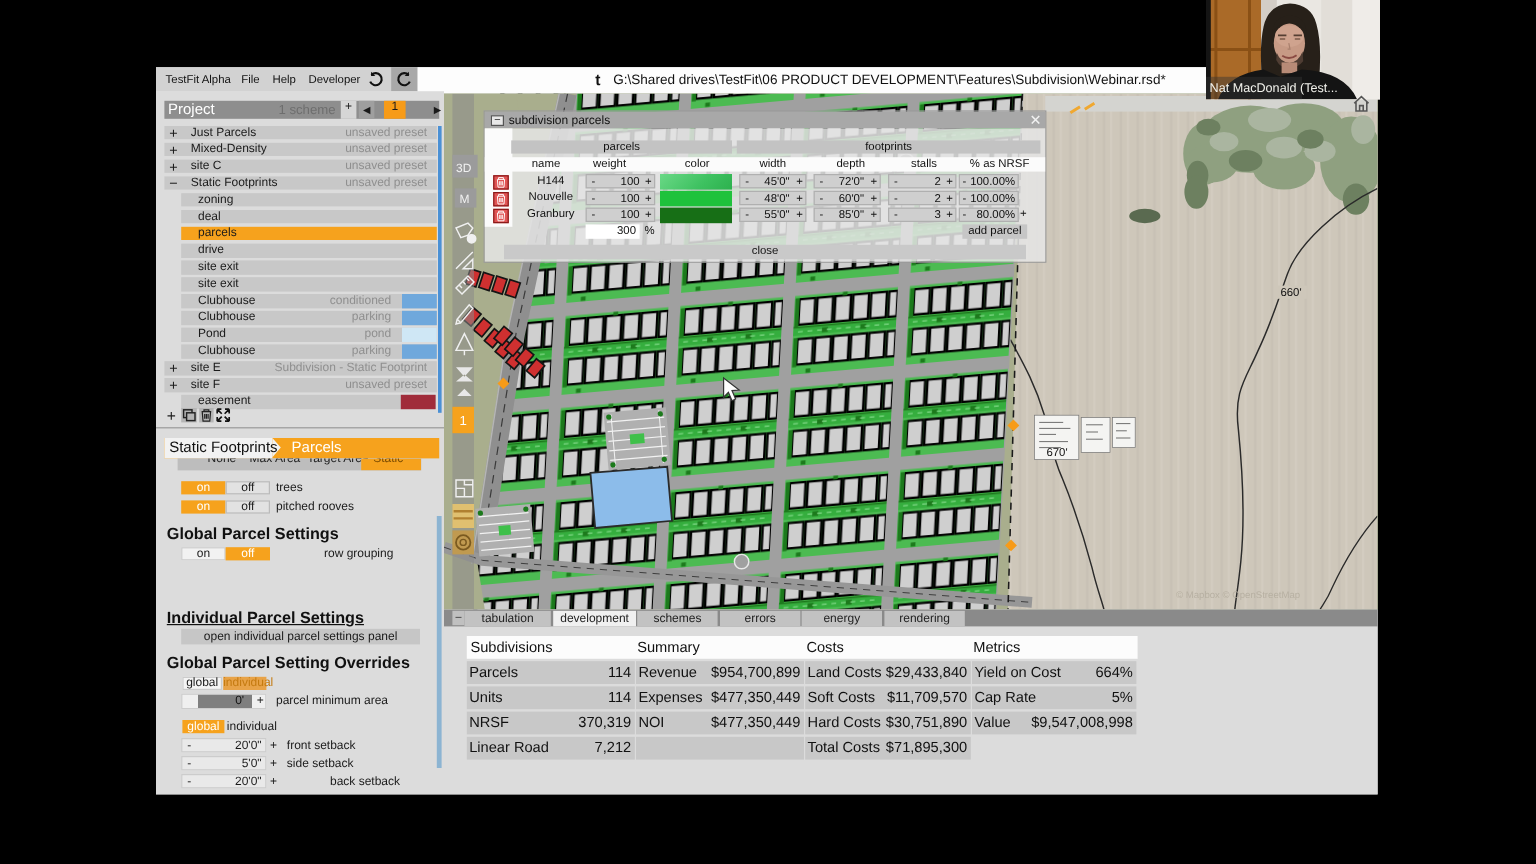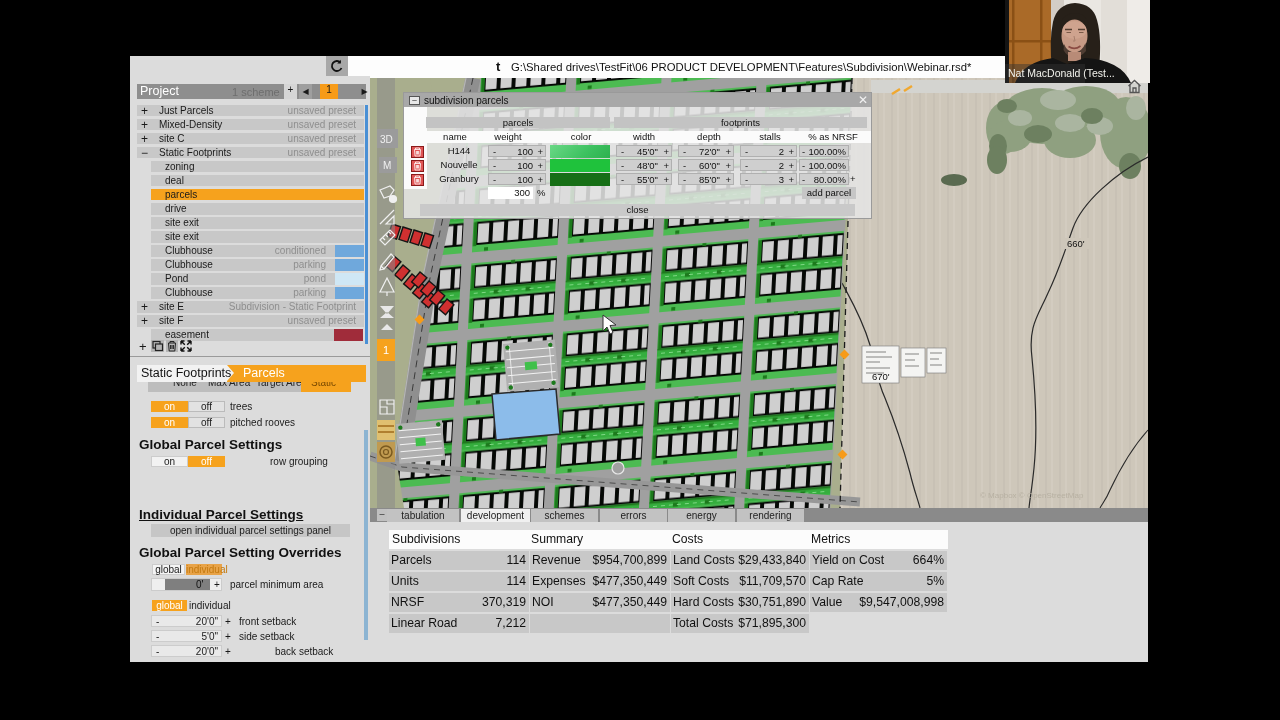--- a/index.html
+++ b/index.html
@@ -7,20 +7,30 @@
     font-family:"Liberation Sans", sans-serif; }
   .abs { position:absolute; }
   #stage { position:relative; width:1280px; height:720px; background:#000; }
   #app { position:absolute; left:130px; top:56px; width:1018px; height:606px; background:#dcdcdc; }
 </style>
 </head>
 <body>
 <div id="stage">
   <div id="app"></div>
 
+  <div class="abs" style="left:130px;top:56px;width:218px;height:20px;background:#d2d2d2;font-size:9.5px;color:#111;">
+    <span class="abs" style="left:8px;top:5px;">TestFit Alpha</span>
+    <span class="abs" style="left:71px;top:5px;">File</span>
+    <span class="abs" style="left:97px;top:5px;">Help</span>
+    <span class="abs" style="left:127px;top:5px;">Developer</span>
+    <svg class="abs" style="left:176px;top:3px;" width="15" height="15" viewBox="0 0 15 15">
+        <path d="M3.5 3.5 A5 5 0 1 1 2.5 9" fill="none" stroke="#111" stroke-width="1.8"></path>
+        <path d="M3.2 0.8 L3.2 4.4 L6.8 4.4 Z" fill="#111"></path>
+      </svg>
+  </div>
   <div class="abs" style="left:326px;top:56px;width:22px;height:20px;background:#a8a8a8;">
     <svg class="abs" style="left:3px;top:3px;" width="15" height="15" viewBox="0 0 15 15">
         <path d="M11.5 3.5 A5 5 0 1 0 12.5 9" fill="none" stroke="#111" stroke-width="1.8"></path>
         <path d="M11.8 0.8 L11.8 4.4 L8.2 4.4 Z" fill="#111"></path>
       </svg>
   </div>
 
   <div class="abs" style="left:348px;top:56px;width:800px;height:22px;background:#fdfdfd;">
     <span class="abs" style="left:148px;top:3px;font-size:13px;font-weight:bold;color:#111;">t</span>
     <span class="abs" style="left:163px;top:5px;font-size:11.3px;color:#111;">G:\Shared drives\TestFit\06 PRODUCT DEVELOPMENT\Features\Subdivision\Webinar.rsd*</span>

